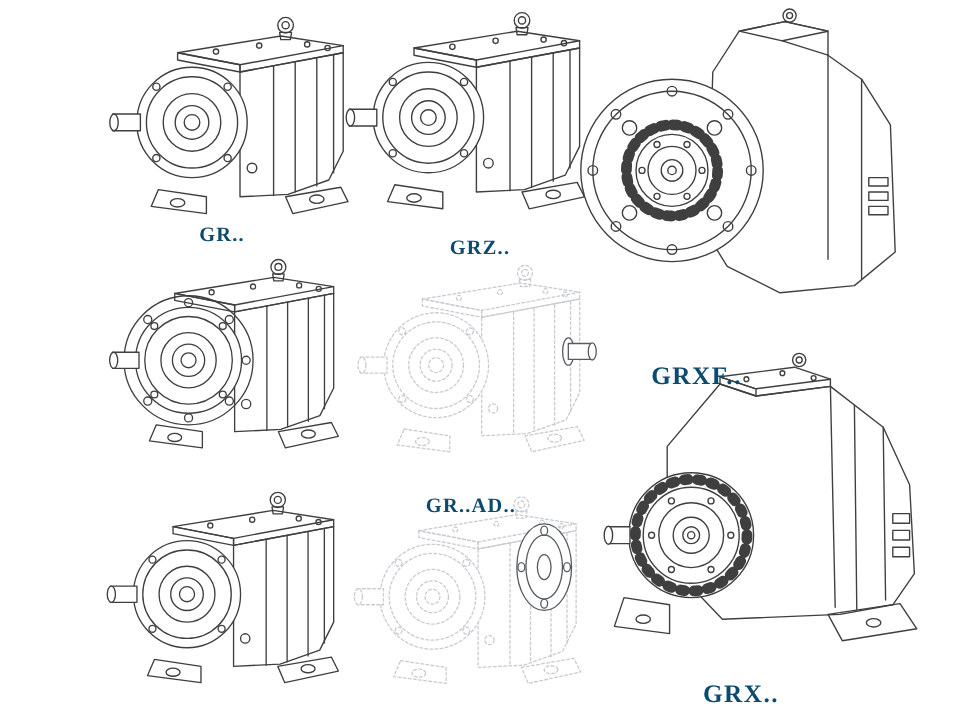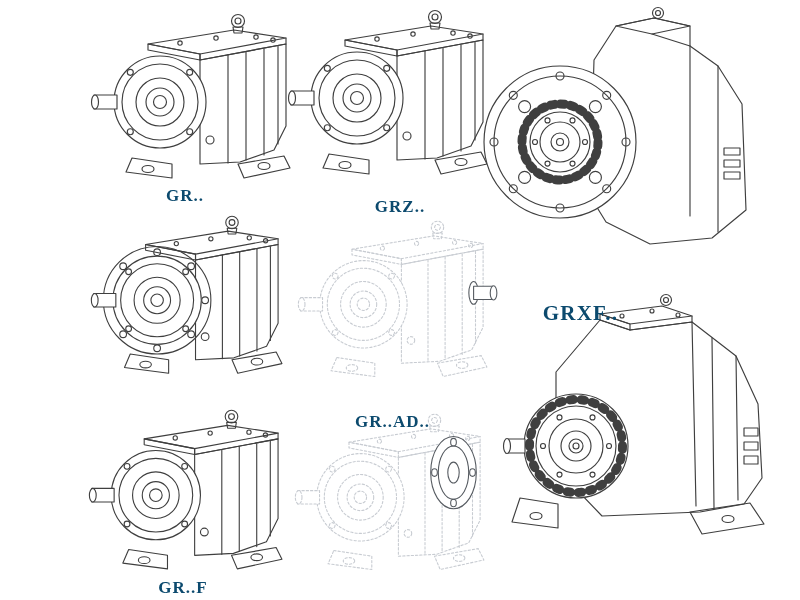--- a/index.html
+++ b/index.html
@@ -188,15 +188,15 @@
 
       <path d="M506,439 L525,439 L525,453 L506,453 Z" fill="#fff"></path>
       <ellipse cx="507" cy="446" rx="3.5" ry="7.5" fill="#fff"></ellipse>
     </g>
   </svg>
 
   <div class="label" style="left:90px;top:186px;width:190px;">GR..</div>
   <div class="label" style="left:305px;top:186px;width:190px;margin-top:11px;">GRZ..</div>
   <div class="label big" style="left:488px;top:272px;width:185px;margin-top:29px;">GRXF..</div>
   <div class="label" style="left:300px;top:392px;width:185px;margin-top:20px;">GR..AD..</div>
-  <div class="label" style="left:88px;top:578px;width:190px;">GR..F</div>
+  <div class="label big" style="left:525px;top:566px;width:185px;">GRX..</div>
 
 </div>
 
 </body></html>

